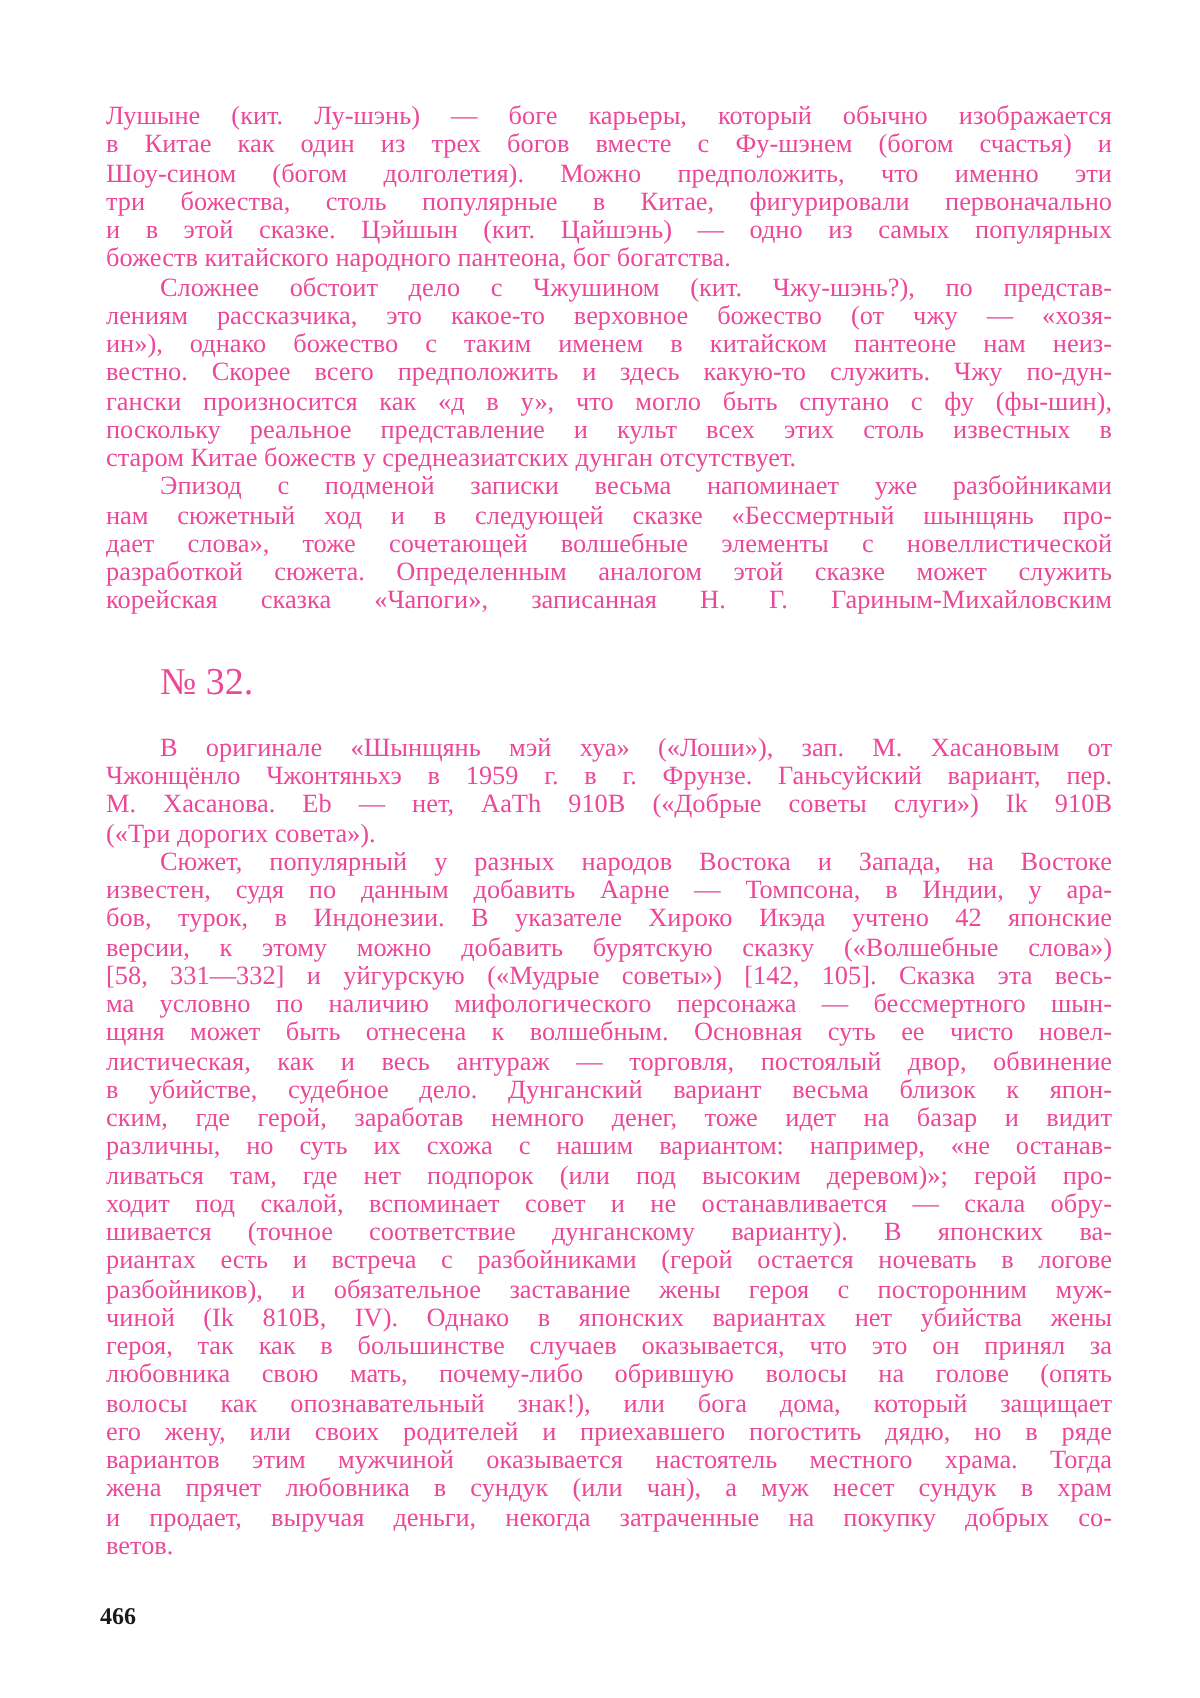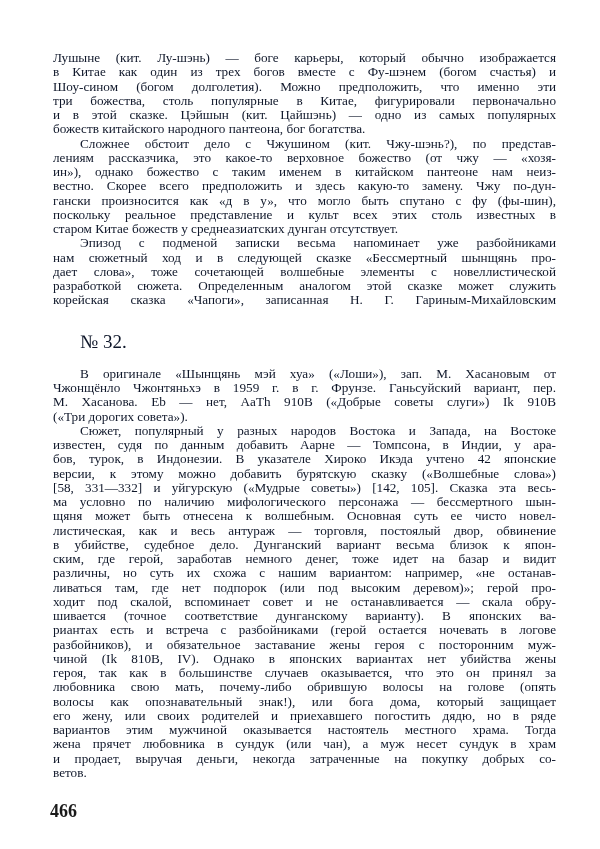--- a/index.html
+++ b/index.html
@@ -1,45 +1,45 @@
 <!DOCTYPE html>
 <html><head>
 <meta charset="utf-8">
 <style>
   html, body { margin: 0; padding: 0; background: #ffffff; }
   body { width: 600px; height: 849px; position: relative; overflow: hidden; }
   .page {
     position: absolute; left: 53px; top: 51px; width: 503px;
     font-family: "Liberation Serif", "DejaVu Serif", serif;
-    font-size: 13.2px; line-height: 14.25px; color: #0f172a;
+    font-size: 13.2px; line-height: 14.25px; color: #ec4899;
     text-align: justify;
   }
   .line { display: block; white-space: nowrap; text-align: justify; text-align-last: justify; height: 14.25px; overflow: hidden; }
   .line.last { text-align-last: left; }
   .indent { padding-left: 27px; }
   .heading { margin-top: 27px; margin-bottom: 18px; padding-left: 27px; font-size: 19px; }
-  .folio { position: absolute; left: 50px; top: 801px; font-family: "Liberation Serif", serif; font-size: 18px; font-weight: bold; color: #1a1a1a; }
+  .folio { position: absolute; left: 50px; top: 801px; font-family: "Liberation Serif", serif; font-size: 12px; font-weight: bold; color: #1a1a1a; }
 </style>
 </head>
 <body>
 
 <div class="page">
   <div>
     <span class="line">Лушыне (кит. Лу-шэнь) — боге карьеры, который обычно изображается</span>
     <span class="line">в Китае как один из трех богов вместе с Фу-шэнем (богом счастья) и</span>
     <span class="line">Шоу-сином (богом долголетия). Можно предположить, что именно эти</span>
     <span class="line">три божества, столь популярные в Китае, фигурировали первоначально</span>
     <span class="line">и в этой сказке. Цэйшын (кит. Цайшэнь) — одно из самых популярных</span>
     <span class="line last">божеств китайского народного пантеона, бог богатства.</span>
   </div>
   <div>
     <span class="line indent">Сложнее обстоит дело с Чжушином (кит. Чжу-шэнь?), по представ-</span>
     <span class="line">лениям рассказчика, это какое-то верховное божество (от чжу — «хозя-</span>
     <span class="line">ин»), однако божество с таким именем в китайском пантеоне нам неиз-</span>
-    <span class="line">вестно. Скорее всего предположить и здесь какую-то замену. Чжу по-дун-</span>
+    <span class="line">вестно. Скорее всего предположить и здесь какую-то служить. Чжу по-дун-</span>
     <span class="line">гански произносится как «д в у», что могло быть спутано с фу (фы-шин),</span>
     <span class="line">поскольку реальное представление и культ всех этих столь известных в</span>
     <span class="line last">старом Китае божеств у среднеазиатских дунган отсутствует.</span>
   </div>
   <div>
     <span class="line indent">Эпизод с подменой записки весьма напоминает уже разбойниками</span>
     <span class="line">нам сюжетный ход и в следующей сказке «Бессмертный шынщянь про-</span>
     <span class="line">дает слова», тоже сочетающей волшебные элементы с новеллистической</span>
     <span class="line">разработкой сюжета. Определенным аналогом этой сказке может служить</span>
     <span class="line">корейская сказка «Чапоги», записанная Н. Г. Гариным-Михайловским</span>

